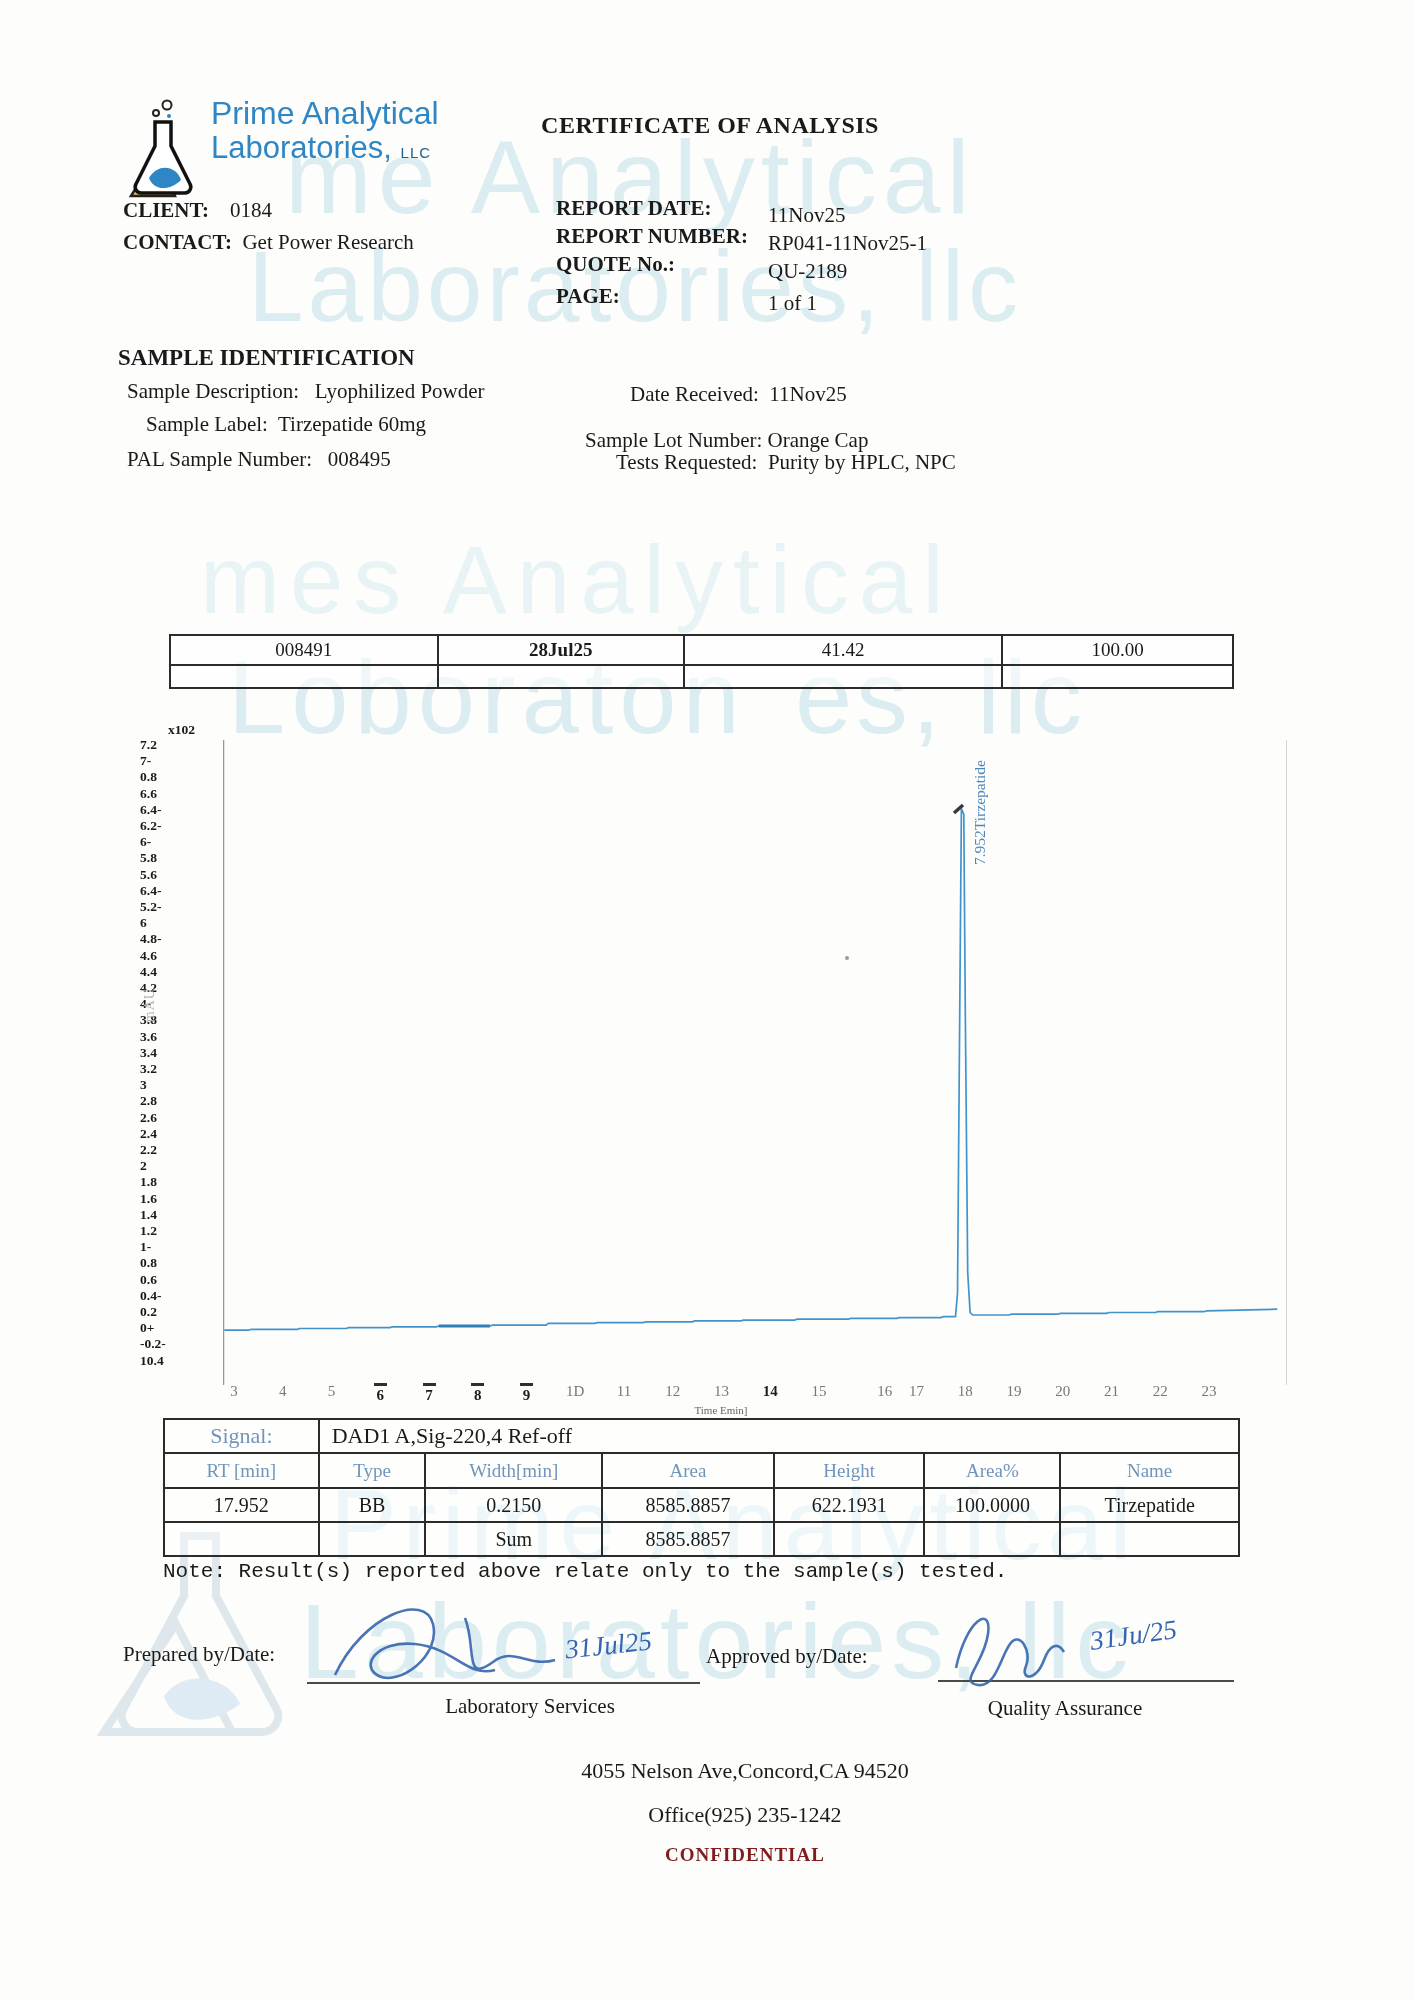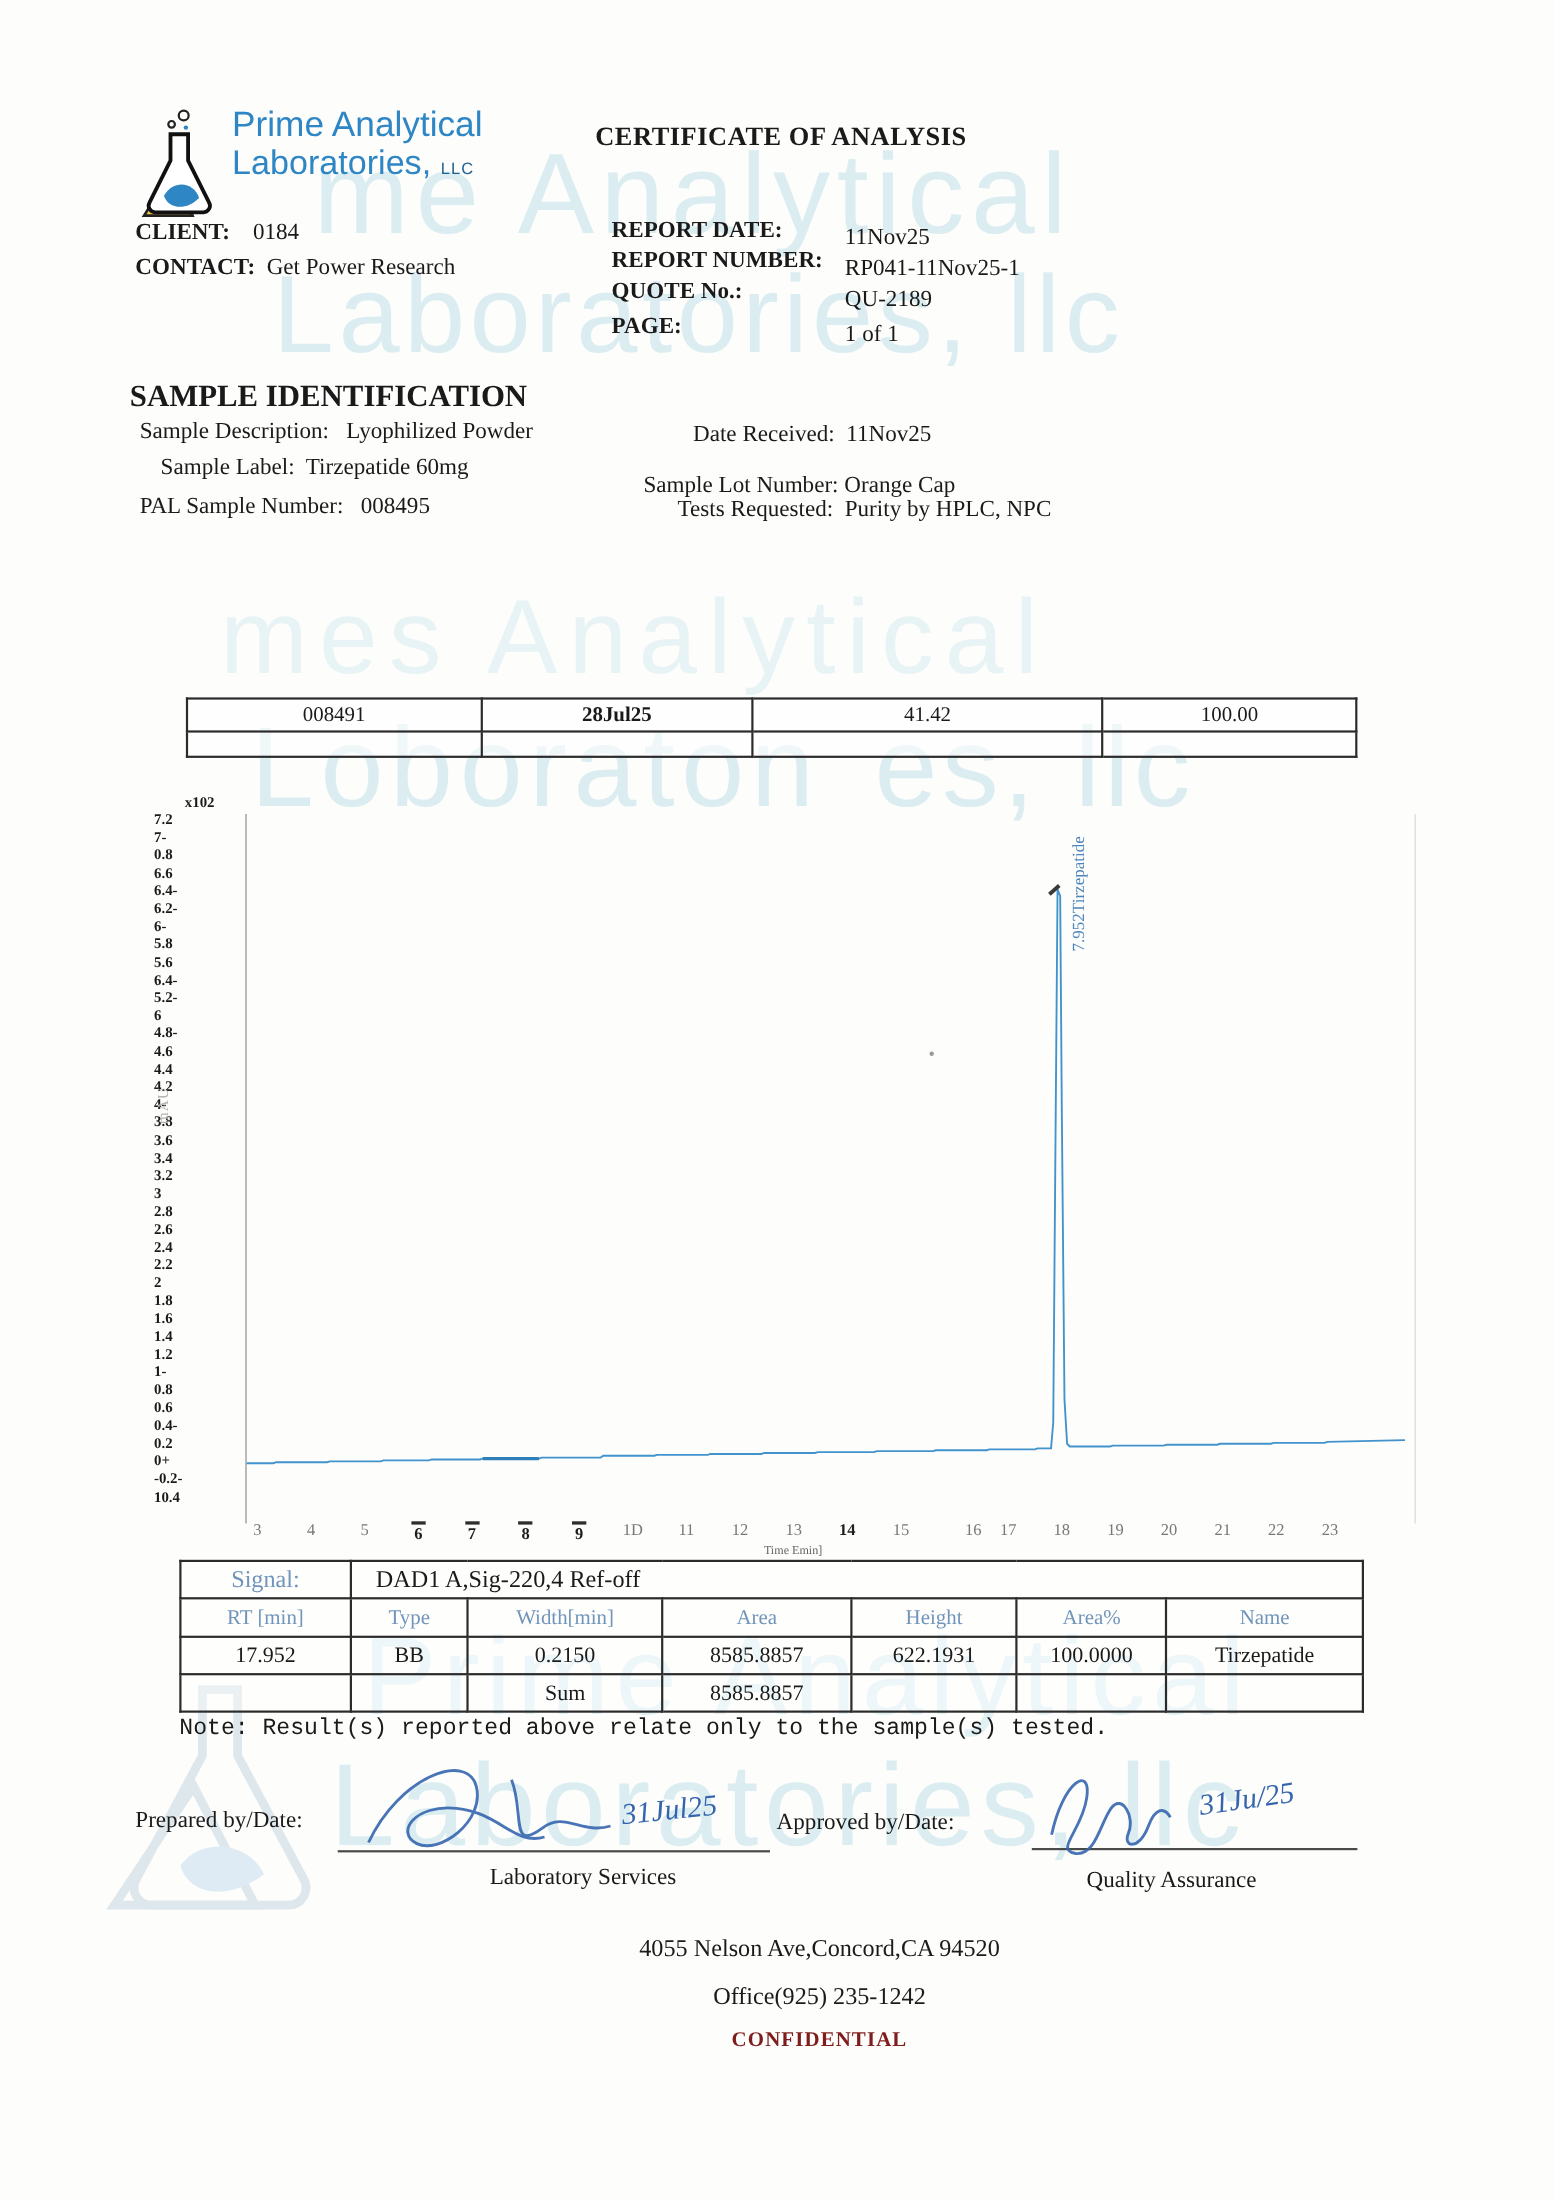--- a/index.html
+++ b/index.html
@@ -28,21 +28,21 @@
     font-size:24px; font-weight:bold; letter-spacing:0.5px;
   }
   .kv-row { position:absolute; font-size:21px; white-space:nowrap; }
   .kv-row b { font-weight:bold; }
   .report-block { position:absolute; left:556px; top:196px; }
   .report-row { display:flex; height:28px; align-items:flex-start; }
   .report-label { width:212px; font-weight:bold; font-size:21px; }
   .report-value { font-size:21px; transform:translateY(7px); }
 
   
-  .section-heading { position:absolute; font-weight:bold; font-size:28px; }
+  .section-heading { position:absolute; font-weight:bold; font-size:23px; }
   .sid-row { position:absolute; font-size:21px; white-space:nowrap; }
 
   
   table { border-collapse:collapse; }
   .summary-table {
     position:absolute; left:169px; top:634px; width:1065px;
     font-size:19px; background:rgba(255,255,255,0.55);
   }
   .summary-table th, .summary-table td { border:2px solid #2b2b2b; text-align:center; padding:0; }
   .summary-table th { height:30px; font-weight:bold; }
@@ -64,21 +64,21 @@
   .plot-svg { position:absolute; left:83px; top:15px; }
   .xt { position:absolute; width:30px; top:663px; text-align:center; font-size:15px; color:#777; }
   .xt .bar { width:13px; height:3px; background:#2f2f2f; margin:0 auto 1px auto; }
   .xt.bold { font-weight:bold; color:#1d1d1d; }
   .x-axis-title { position:absolute; left:521px; top:684px; width:120px; text-align:center; font-size:11px; color:#666; }
 
   
   .results-table { position:absolute; left:163px; top:1418px; width:1077px; background:rgba(255,255,255,0.4); }
   .results-table th, .results-table td { border:2px solid #2b2b2b; text-align:center; padding:0; }
   .results-table .signal-label { color:#7195ba; font-size:22px; height:34px; font-weight:normal; }
-  .results-table .signal-value { text-align:left; padding-left:22px; font-size:22px; }
+  .results-table .signal-value { text-align:left; padding-left:12px; font-size:22px; }
   .results-table th.colhead { color:#7195ba; font-weight:normal; font-size:19px; height:35px; }
   .results-table td { font-size:20px; height:34px; }
 
   .note-line { position:absolute; left:163px; top:1560px; font-size:21px;font-family:Liberation Mono, monospace; }
 
   
   .sig-label { position:absolute; font-size:21px; }
   .sig-line { position:absolute; border-bottom:2px solid #4a4a4a; height:0; }
   .sig-date {
     position:absolute; font-size:27px; font-style:italic; color:#3565ae;

